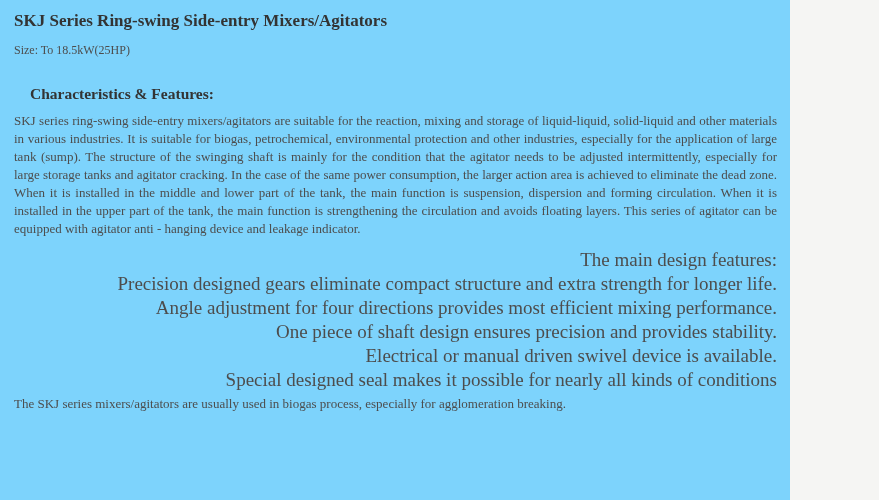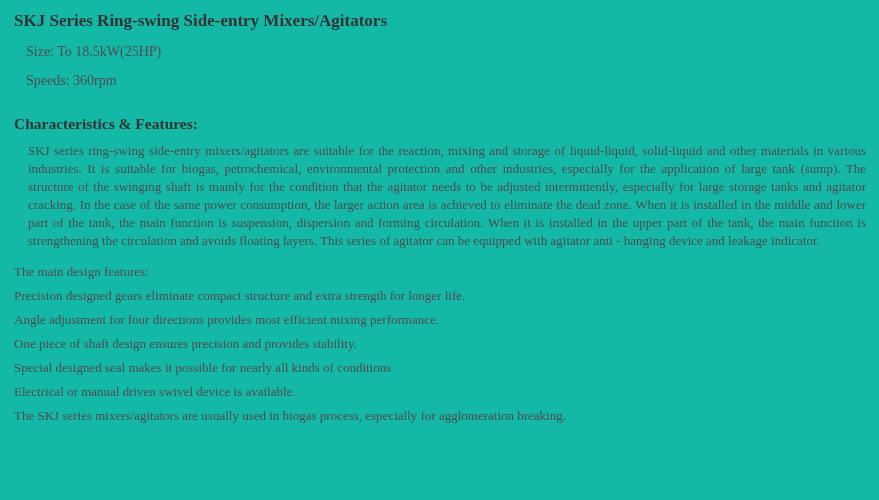--- a/index.html
+++ b/index.html
@@ -6,85 +6,85 @@
     margin: 0;
     padding: 0;
   }
   body {
     background: #f5f5f3;
     font-family: "Liberation Serif", "DejaVu Serif", serif;
     color: #4d4d4d;
   }
   .page {
     position: relative;
-    width: 879px;
+    width: 790px;
     height: 500px;
     box-sizing: border-box;
     padding: 11px 13px 0 14px;
     overflow: hidden;
-    background: #14b8a6;
+    background: #7dd3fc;
   }
   .page-title {
     font-size: 17px;
     font-weight: bold;
     color: #333333;
     margin: 0 0 11px 0;
     line-height: 20px;
   }
   .spec-line {
-    font-size: 14px;
+    font-size: 12px;
     line-height: 17px;
-    margin: 12px;
+    margin: 0;
     color: #4d4d4d;
   }
   .section-heading {
     font-size: 15.5px;
     font-weight: bold;
     color: #333333;
-    margin: 25px 0 9px 0;
+    margin: 25px 0 9px 16px;
     line-height: 19px;
   }
   .intro-paragraph {
     font-size: 13px;
     line-height: 18px;
     text-align: justify;
-    margin: 0 0 13px 14px;
+    margin: 0 0 13px 0;
     color: #4d4d4d;
   }
   .feature-line {
-    font-size: 13px;
+    font-size: 19px;
     line-height: 17px;
     margin: 0 0 7px 0;
     color: #4d4d4d;
+    text-align: right;
   }
   .applications-paragraph {
     font-size: 13px;
     line-height: 17px;
     margin: 0;
     color: #4d4d4d;
   }
 </style>
 </head>
 <body>
 
 <div class="page">
 
   <h1 class="page-title">SKJ Series Ring-swing Side-entry Mixers/Agitators</h1>
 
   <p class="spec-line">Size: To 18.5kW(25HP)</p>
-  <p class="spec-line">Speeds: 360rpm</p>
 
   <h2 class="section-heading">Characteristics &amp; Features:</h2>
 
   <p class="intro-paragraph">SKJ series ring-swing side-entry mixers/agitators are suitable for the reaction, mixing and storage of liquid-liquid, solid-liquid and other materials in various industries. It is suitable for biogas, petrochemical, environmental protection and other industries, especially for the application of large tank (sump). The structure of the swinging shaft is mainly for the condition that the agitator needs to be adjusted intermittently, especially for large storage tanks and agitator cracking. In the case of the same power consumption, the larger action area is achieved to eliminate the dead zone. When it is installed in the middle and lower part of the tank, the main function is suspension, dispersion and forming circulation. When it is installed in the upper part of the tank, the main function is strengthening the circulation and avoids floating layers. This series of agitator can be equipped with agitator anti - hanging device and leakage indicator.</p>
 
   <p class="feature-line">The main design features:</p>
 
   <p class="feature-line">Precision designed gears eliminate compact structure and extra strength for longer life.</p>
   <p class="feature-line">Angle adjustment for four directions provides most efficient mixing performance.</p>
   <p class="feature-line">One piece of shaft design ensures precision and provides stability.</p>
+  <p class="feature-line">Electrical or manual driven swivel device is available.</p>
   <p class="feature-line">Special designed seal makes it possible for nearly all kinds of conditions</p>
-  <p class="feature-line">Electrical or manual driven swivel device is available.</p>
 
 
   <p class="applications-paragraph">The SKJ series mixers/agitators are usually used in biogas process, especially for agglomeration breaking.</p>
 
 </div>
 
 </body></html>

